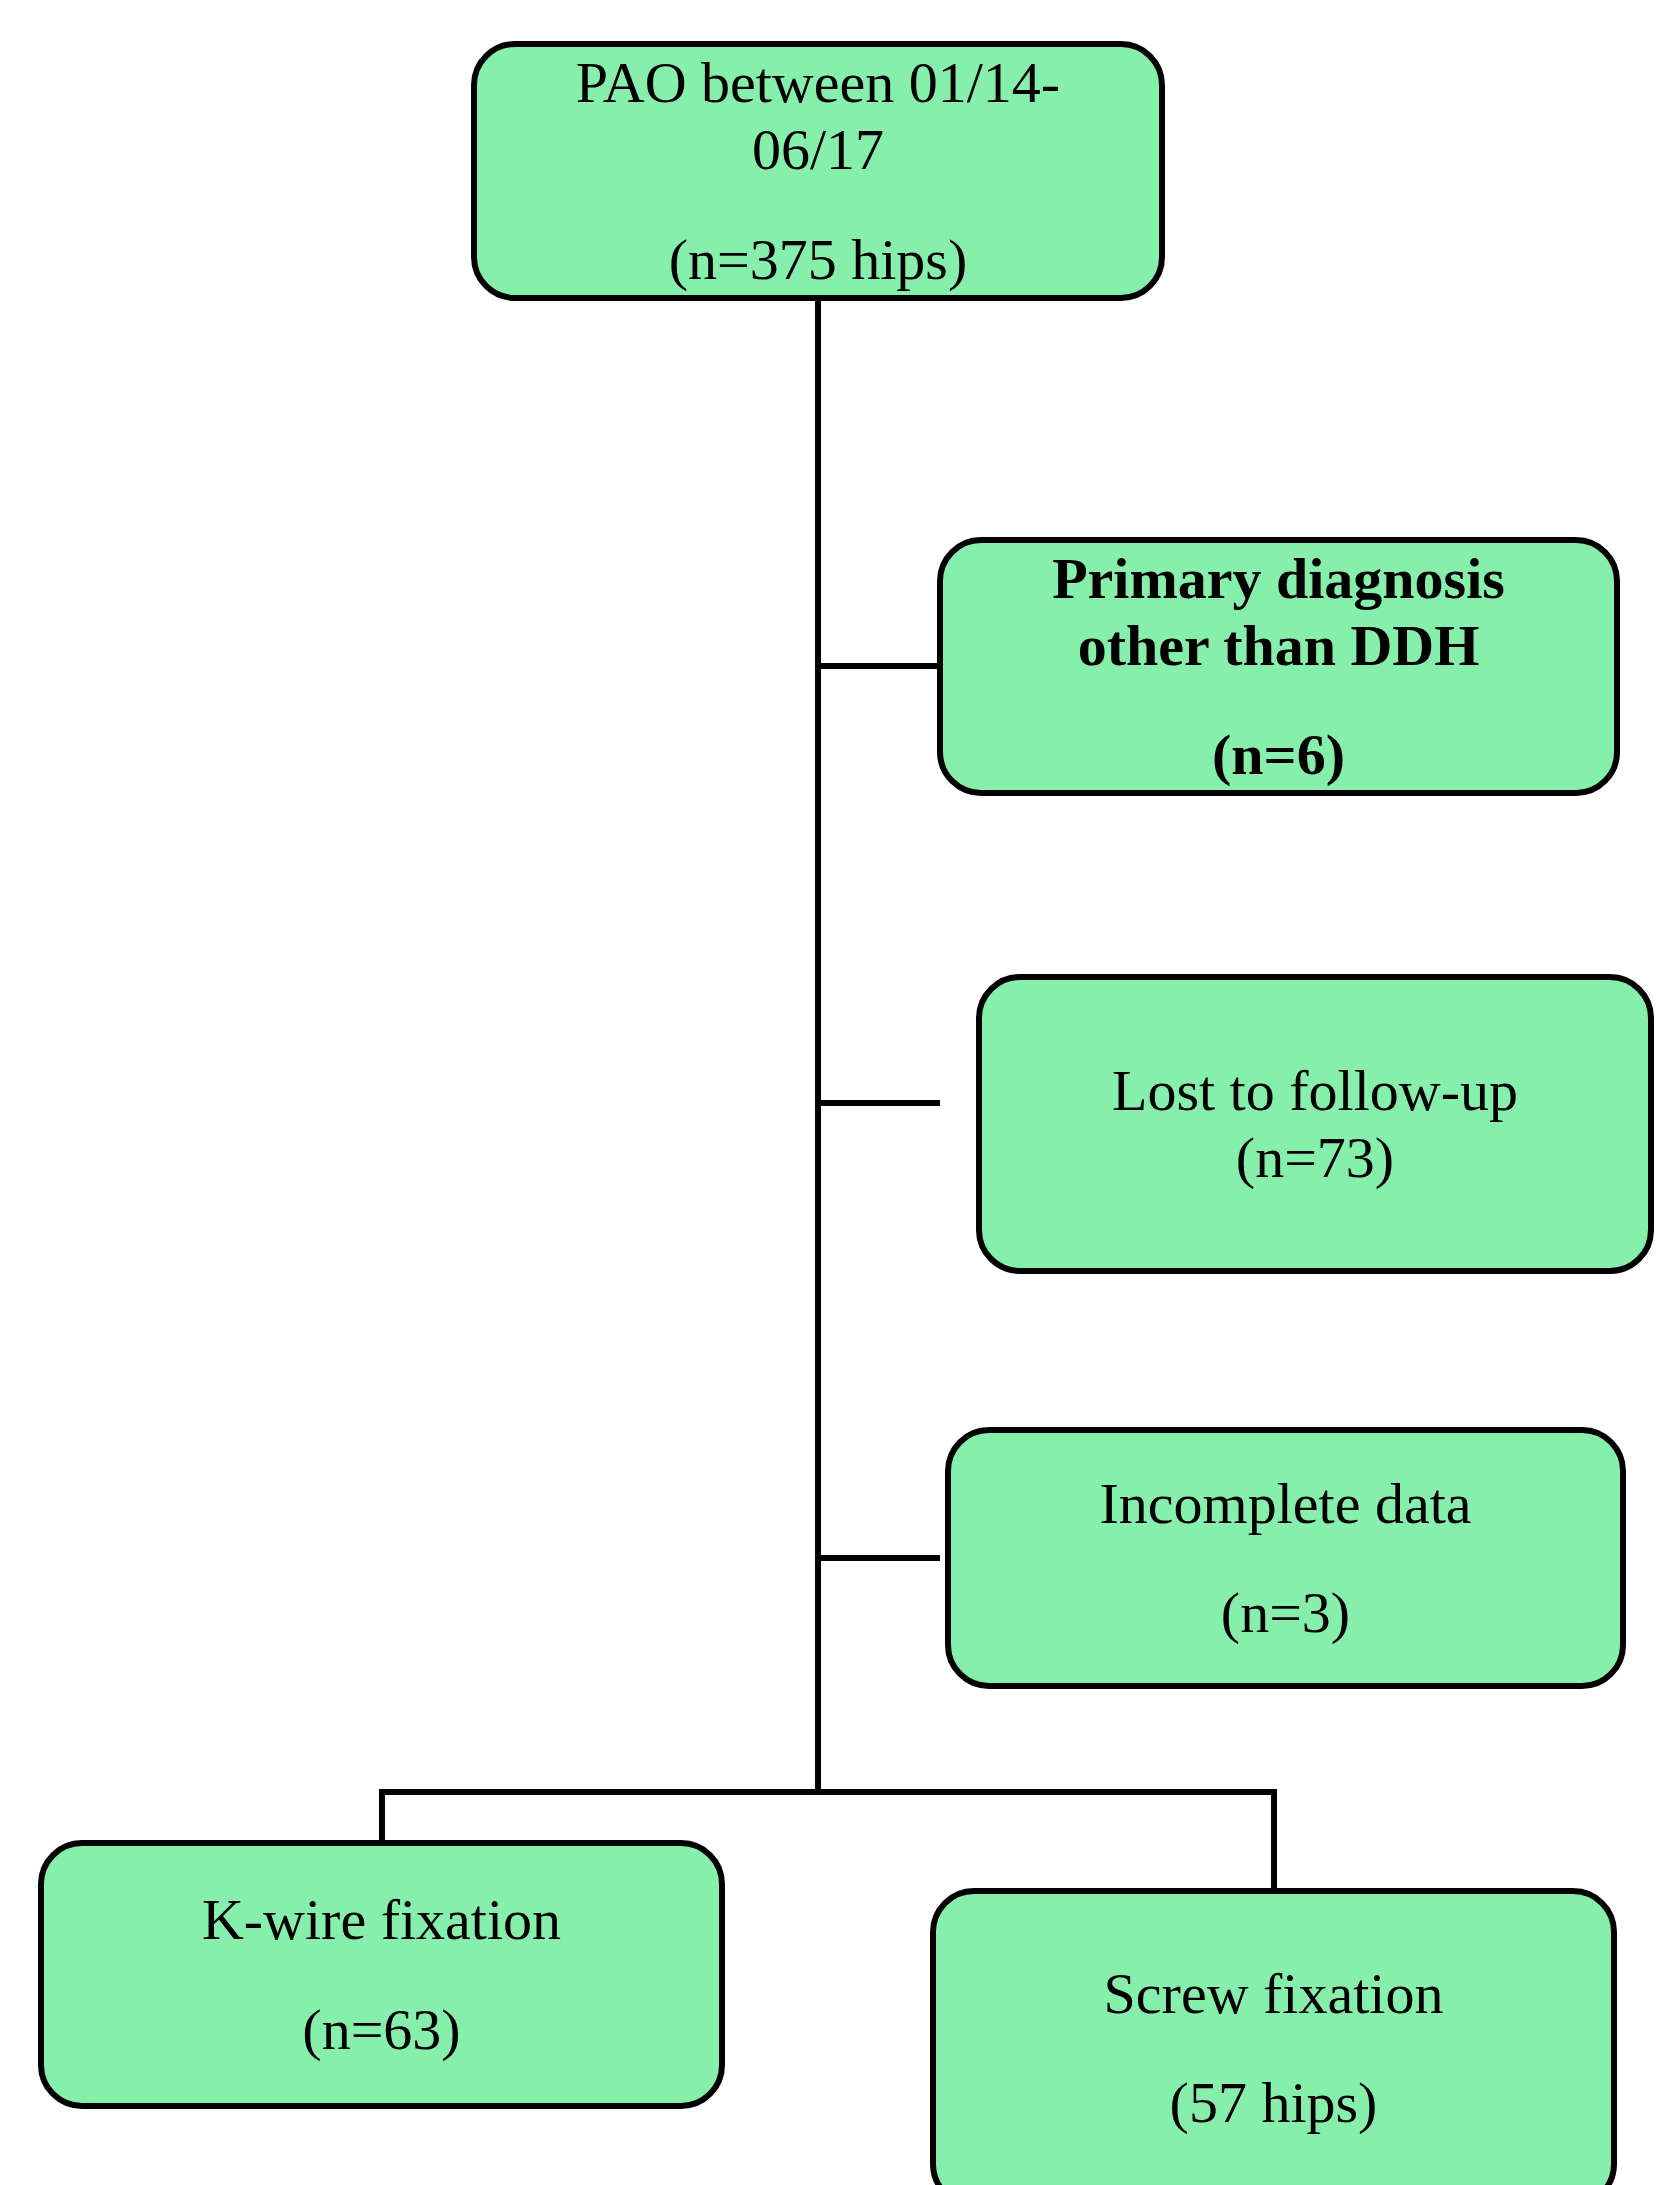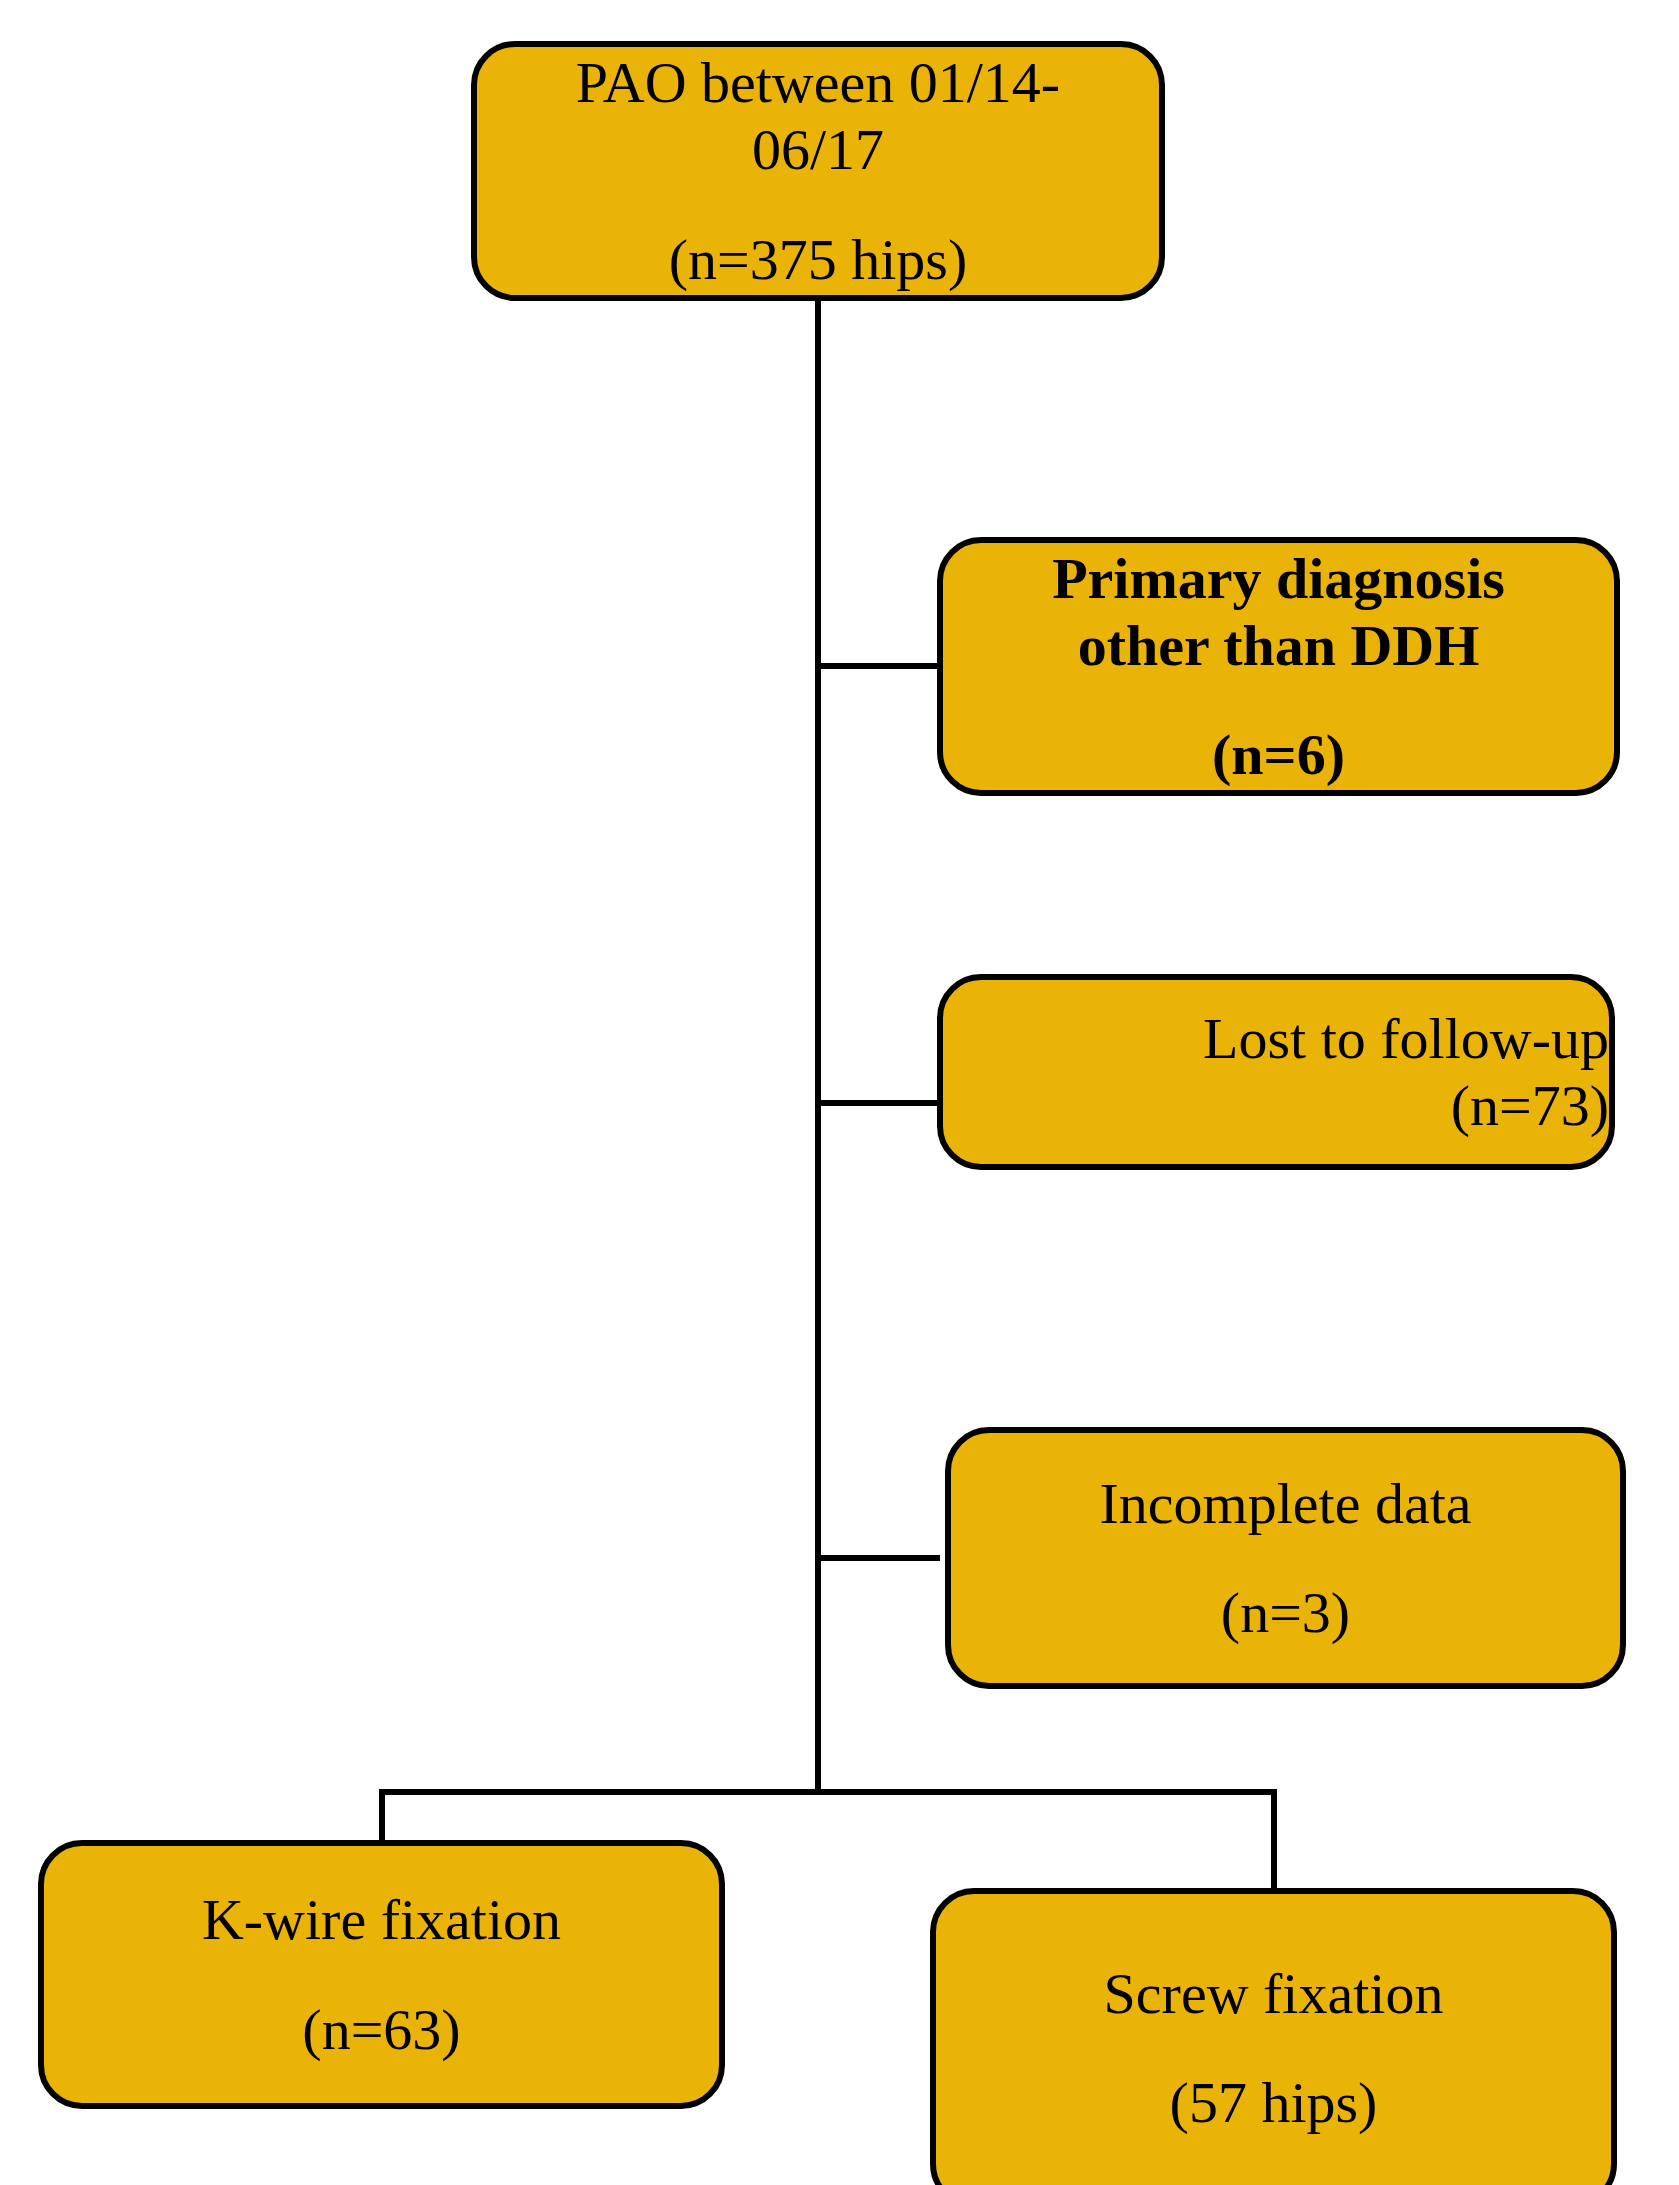--- a/index.html
+++ b/index.html
@@ -14,21 +14,21 @@
     background: #ffffff;
     font-family: "Liberation Serif", "DejaVu Serif", serif;
     color: #000000;
     overflow: hidden;
   }
   .node {
     position: absolute;
     box-sizing: border-box;
     border: 6.4px solid #000000;
     border-radius: 44px;
-    background: #eab308;
+    background: #86efac;
     display: flex;
     flex-direction: column;
     align-items: center;
     justify-content: center;
     text-align: center;
     font-size: 58px;
     line-height: 1.16;
   }
   .node .txt {
     white-space: nowrap;
@@ -39,21 +39,21 @@
     overflow: hidden;
   }
   .connector {
     position: absolute;
     background: #000000;
   }
 
   
   #node-root   { left: 471px;  top: 41px;   width: 694px; height: 260px; }
   #node-excl1  { left: 937px; top: 537px;  width: 683px; height: 259px; font-weight: bold; }
-  #node-excl2  { left: 937px; top: 974px; width: 678px; height: 196px; align-items: flex-end; }
+  #node-excl2  { left: 976px; top: 974px; width: 678px; height: 300px; }
   #node-excl3  { left: 945px; top: 1427px; width: 681px; height: 262px; }
   #node-kwire  { left: 38px;   top: 1840px; width: 687px; height: 269px; }
   #node-screw  { left: 930px; top: 1888px; width: 687px; height: 320px; }
 
   
   #line-main-vertical { left: 815px;  top: 300px;  width: 5.5px;   height: 1495px; }
   #line-branch-1      { left: 818px;  top: 663px;  width: 122px; height: 5.5px; }
   #line-branch-2      { left: 818px;  top: 1100px; width: 122px; height: 5.5px; }
   #line-branch-3      { left: 818px;  top: 1555px; width: 122px; height: 5.5px; }
   #line-bottom-bar    { left: 379px;  top: 1789px; width: 897px; height: 5.5px; }

